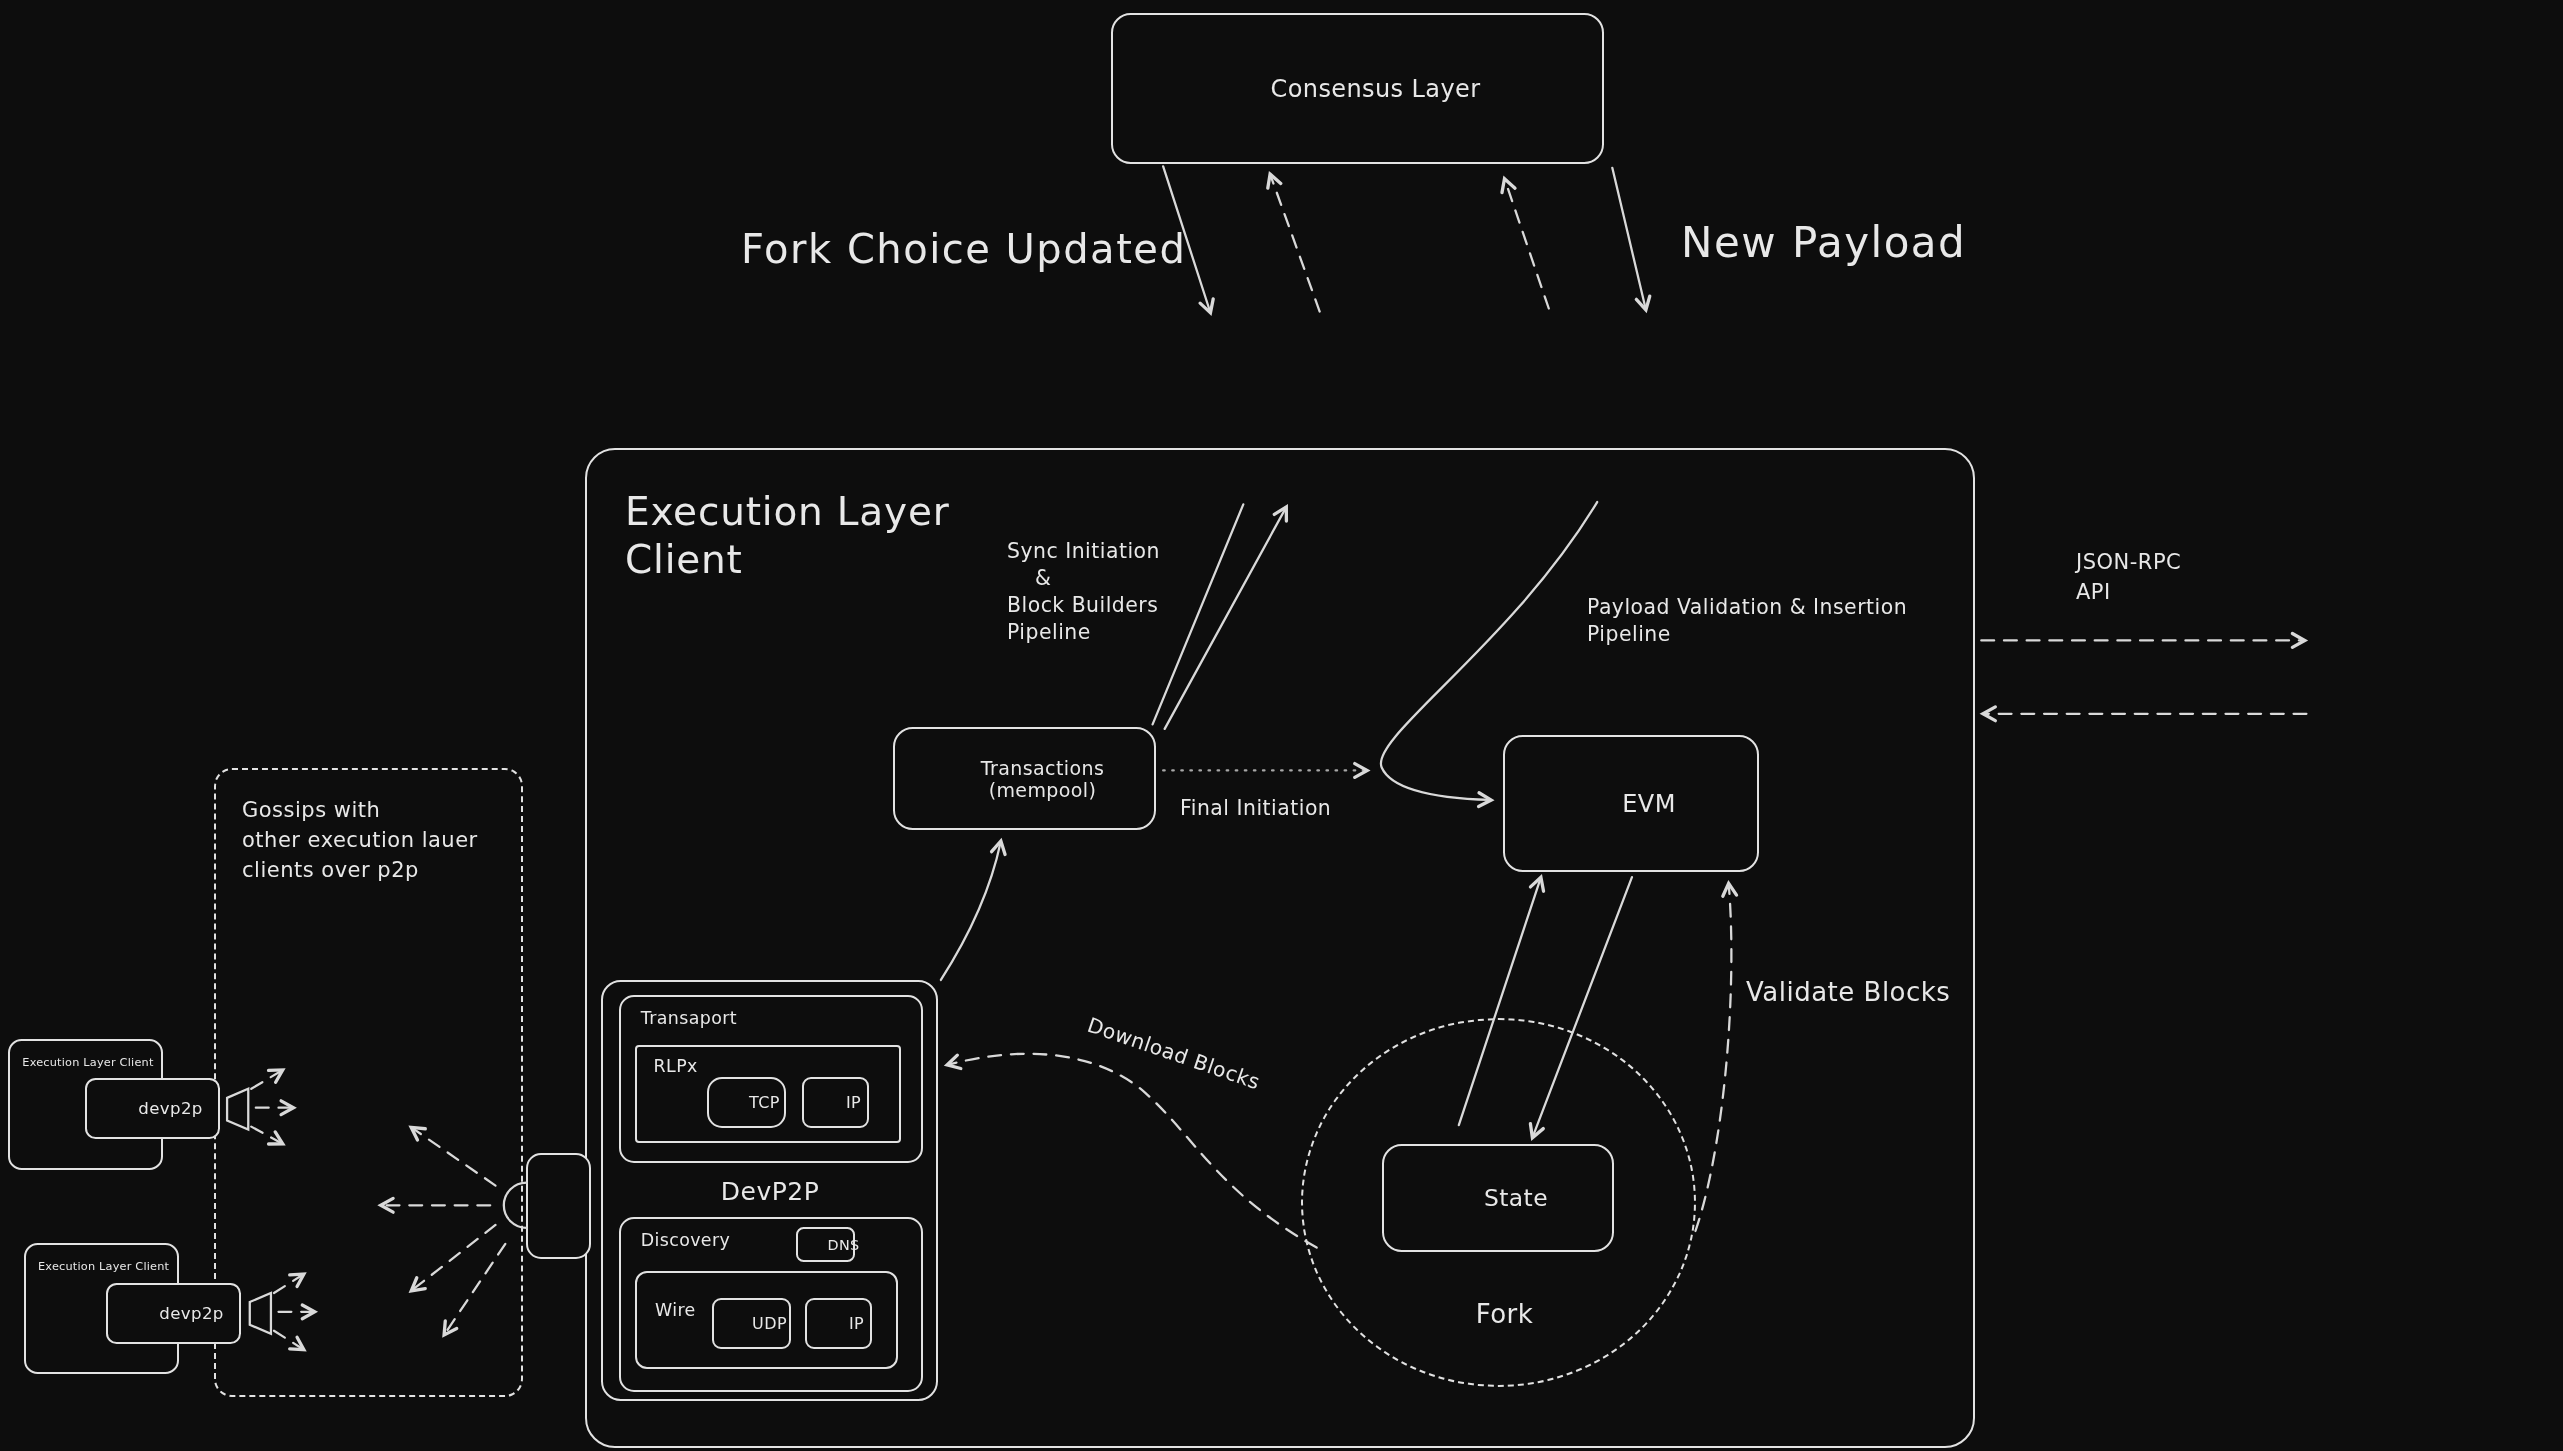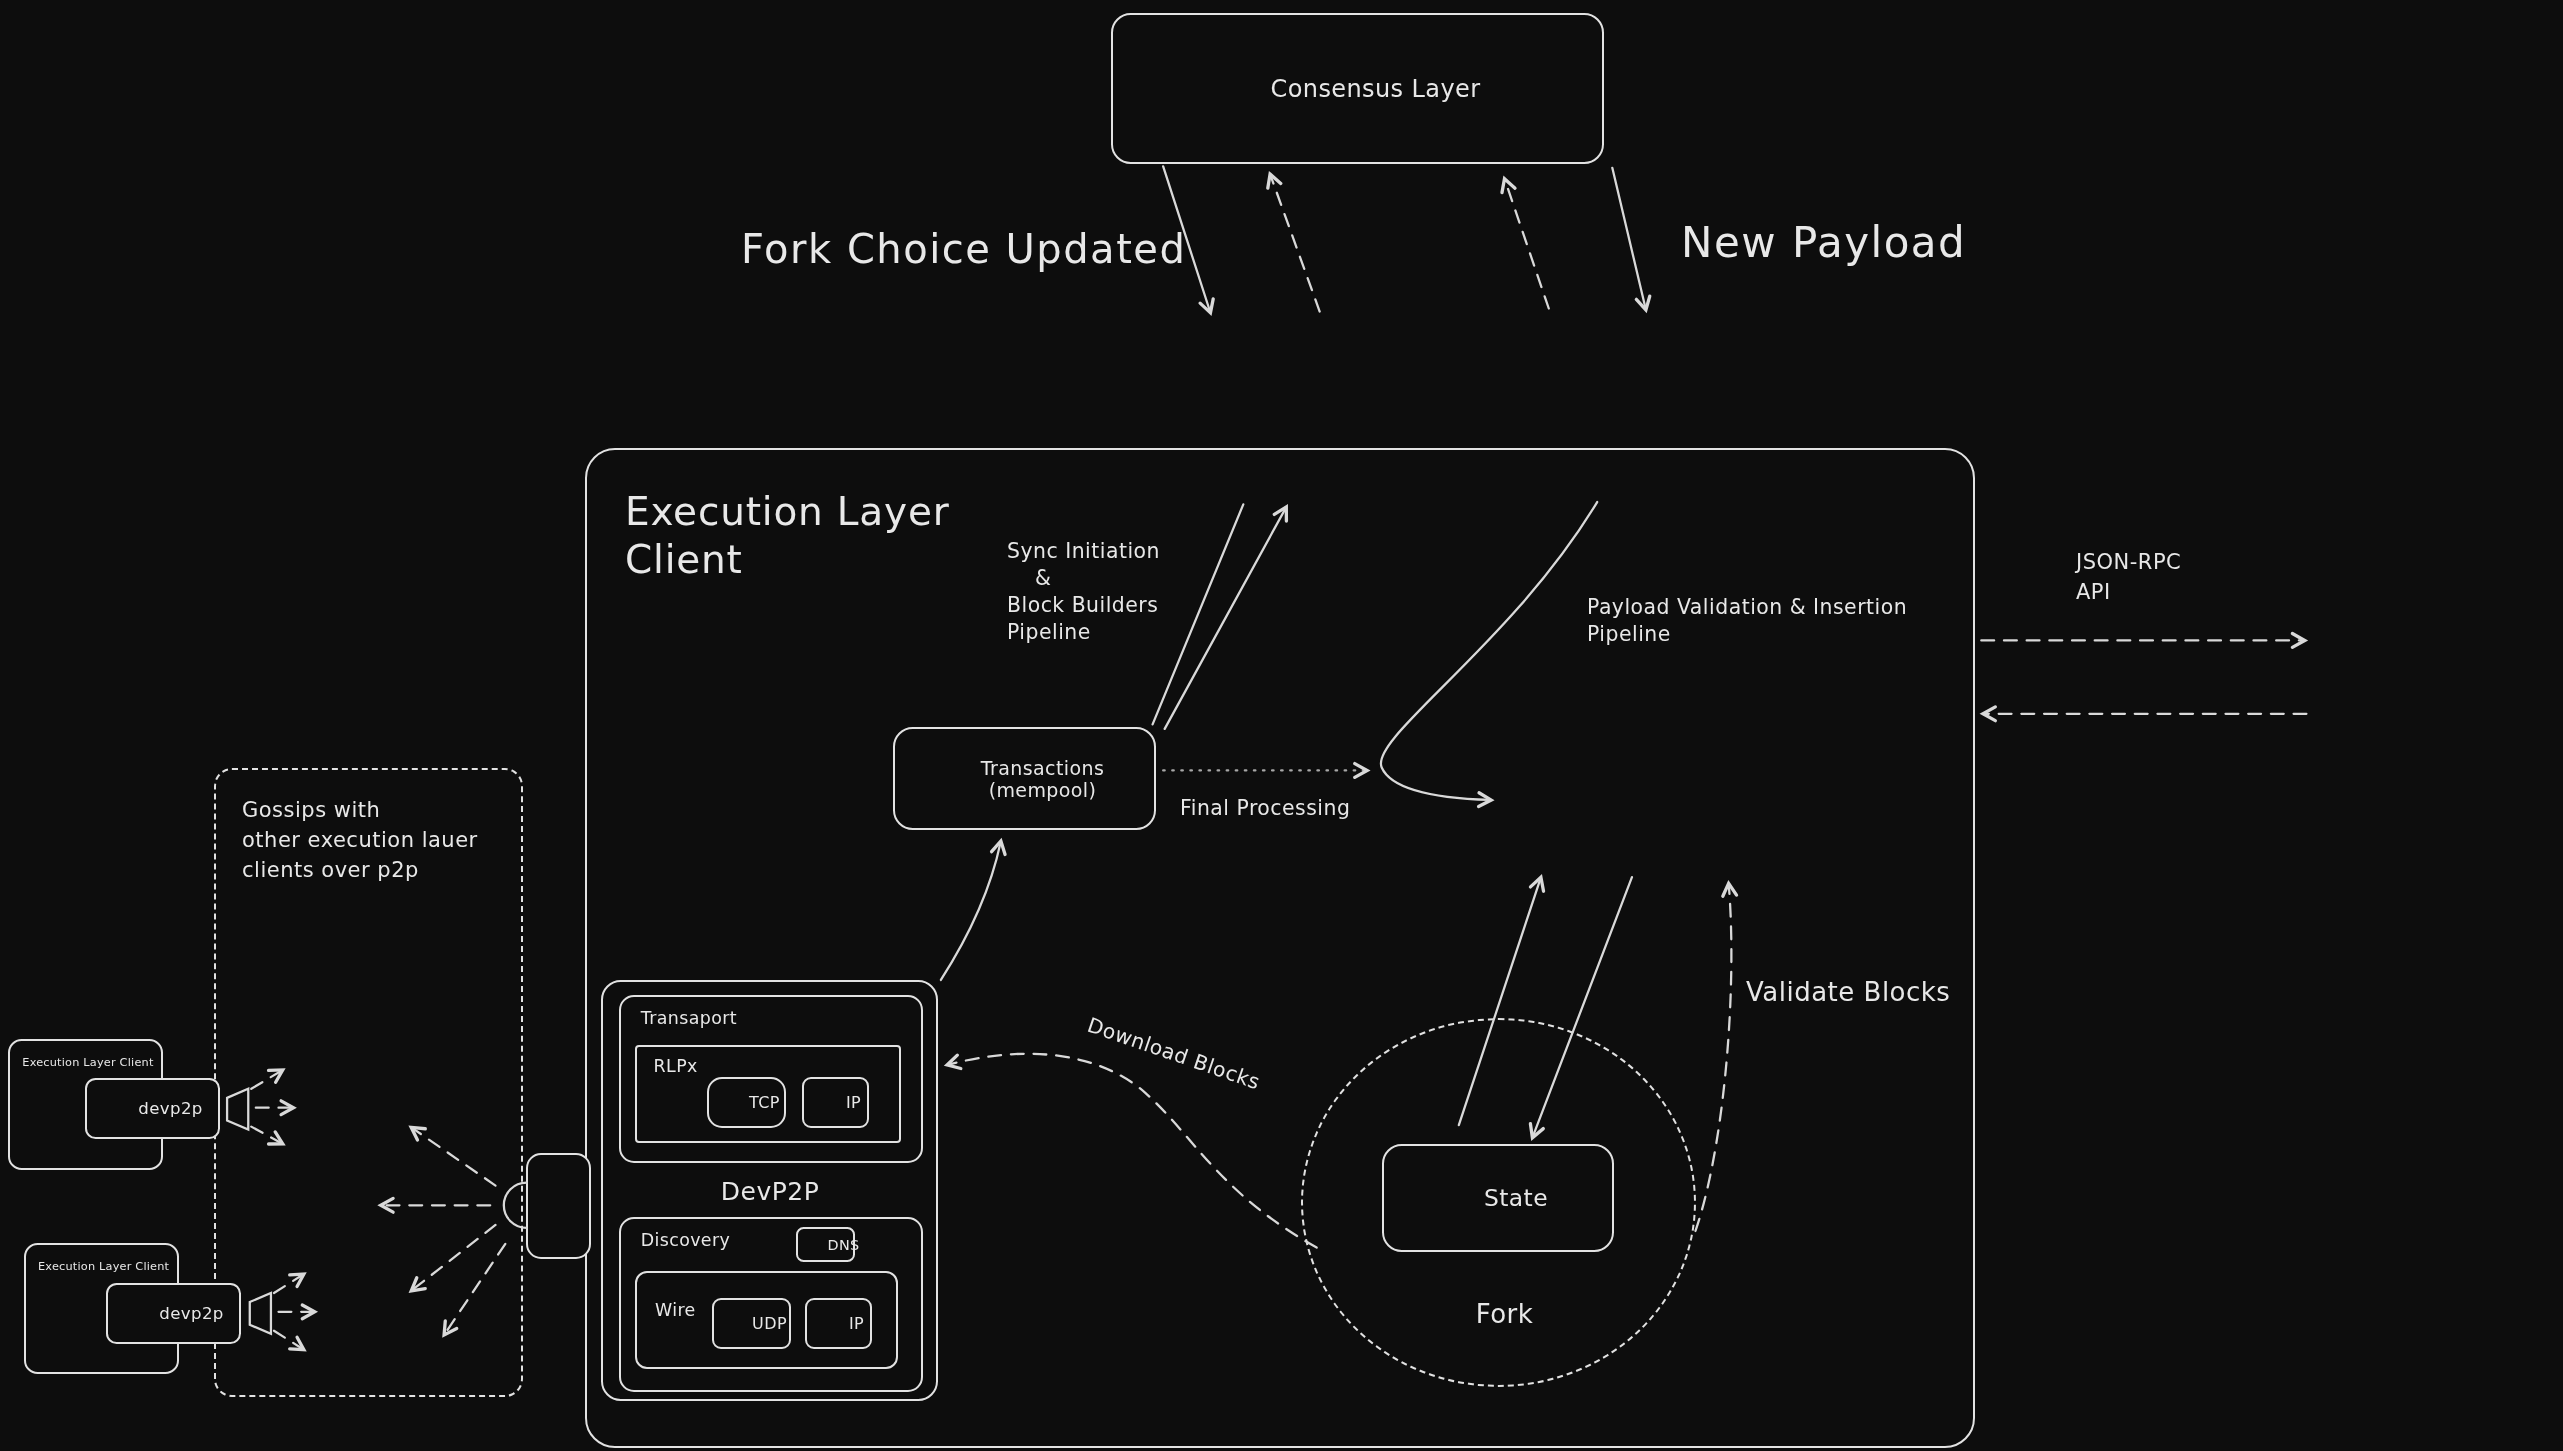--- a/index.html
+++ b/index.html
@@ -35,20 +35,23 @@
 
   <div class="box" style="left:1111px;top:13px;width:493px;height:151px;font-size:24px">
     <span>Consensus Layer</span>
   </div>
 
 
   <div class="box" style="left:893px;top:727px;width:263px;height:103px;font-size:19px">
     <span>Transactions (mempool)</span>
   </div>
 
+  <div class="box" style="left:1503px;top:735px;width:256px;height:137px;font-size:24px">
+    <span>EVM</span>
+  </div>
 
   <div class="box ellipse" style="left:1301px;top:1018px;width:395px;height:369px"></div>
   <div class="box" style="left:1382px;top:1144px;width:232px;height:108px;font-size:23.4px">
     <span>State</span>
   </div>
   <div class="lbl" style="left:1429px;top:1296px;width:151px;text-align:center;font-size:26px">Fork</div>
 
 
   <div class="box tl" style="left:601px;top:980px;width:337px;height:421px;border-radius:19.7px"></div>
 
@@ -107,21 +110,21 @@
   <div class="lbl" style="left:741px;top:221px;font-size:40px;letter-spacing:1.5px">Fork Choice Updated</div>
   <div class="lbl" style="left:1681px;top:213px;font-size:42px;letter-spacing:1.5px">New Payload</div>
   <div class="lbl" style="left:1007px;top:538px;font-size:20.4px;line-height:1.33">Sync Initiation
 &nbsp;&nbsp;&nbsp;&nbsp;&amp;
 Block Builders
 Pipeline</div>
   <div class="lbl" style="left:1587px;top:594px;font-size:20.4px;line-height:1.33">Payload Validation &amp; Insertion
 Pipeline</div>
   <div class="lbl" style="left:2076px;top:548px;font-size:21px">JSON-RPC
 API</div>
-  <div class="lbl" style="left:1180px;top:794px;font-size:20.4px">Final Processing</div>
+  <div class="lbl" style="left:1180px;top:794px;font-size:20.4px">Final Initiation</div>
   <div class="lbl" style="left:1746px;top:974px;font-size:26px">Validate Blocks</div>
   <div class="lbl" style="left:1088px;top:1010px;font-size:20.4px;transform:rotate(19deg);transform-origin:left center">Download Blocks</div>
 
   <svg id="arrows" width="2563" height="1451" viewBox="0 0 3389 1919">
     <defs>
       <marker id="ah" viewBox="0 0 14 14" refX="10" refY="7" markerWidth="8.5" markerHeight="8.5" orient="auto-start-reverse">
         <path d="M2,2 L11,7 L2,12" fill="none" stroke="#d9d9d9" stroke-width="2.4" stroke-linecap="round"></path>
       </marker>
     </defs>
     <g fill="none" stroke="#d9d9d9" stroke-width="3" stroke-linecap="round">

